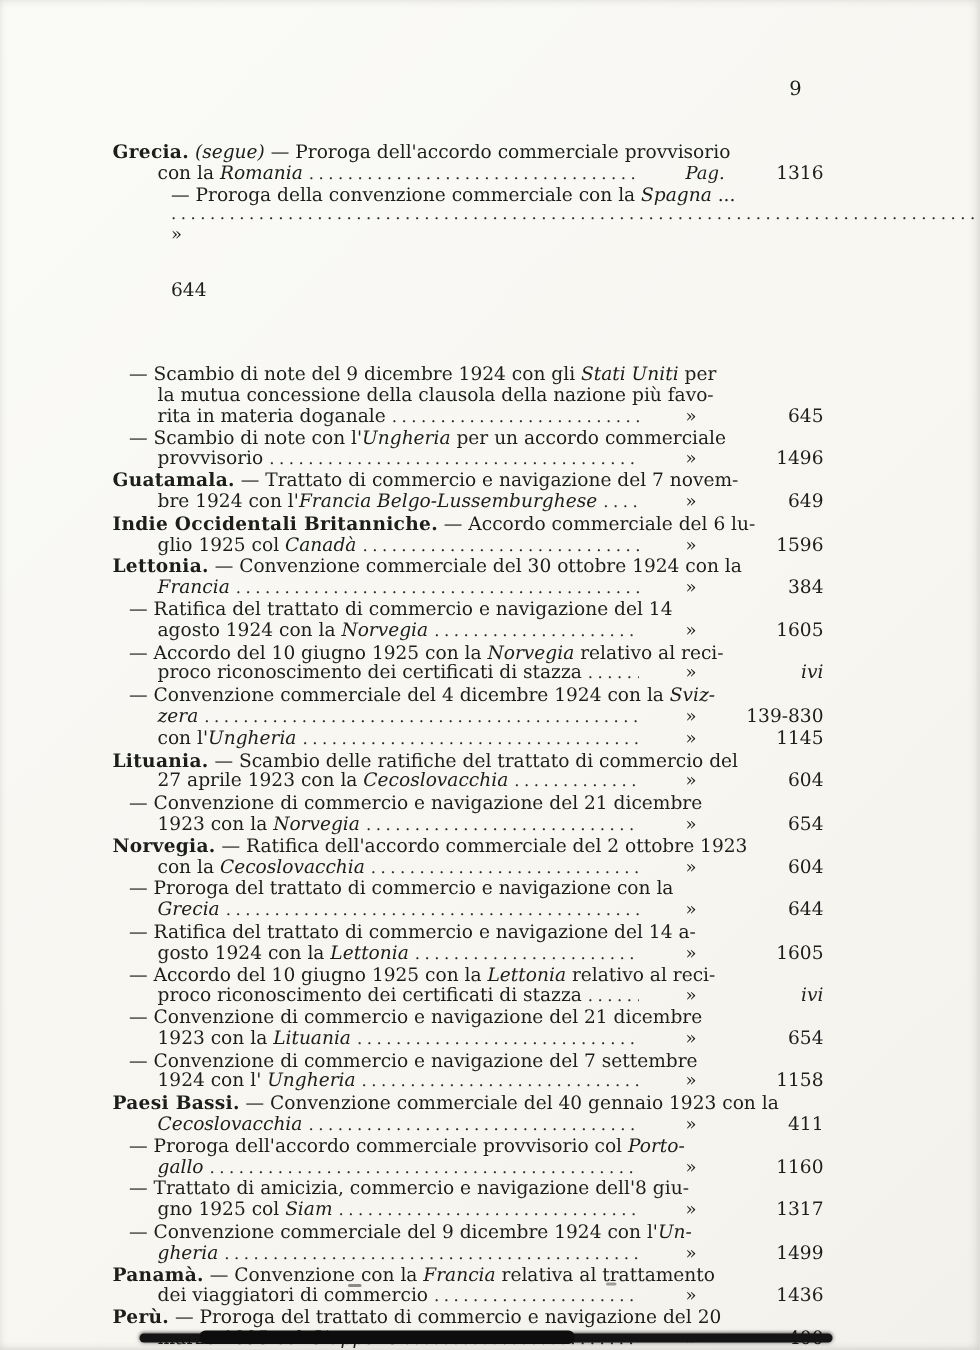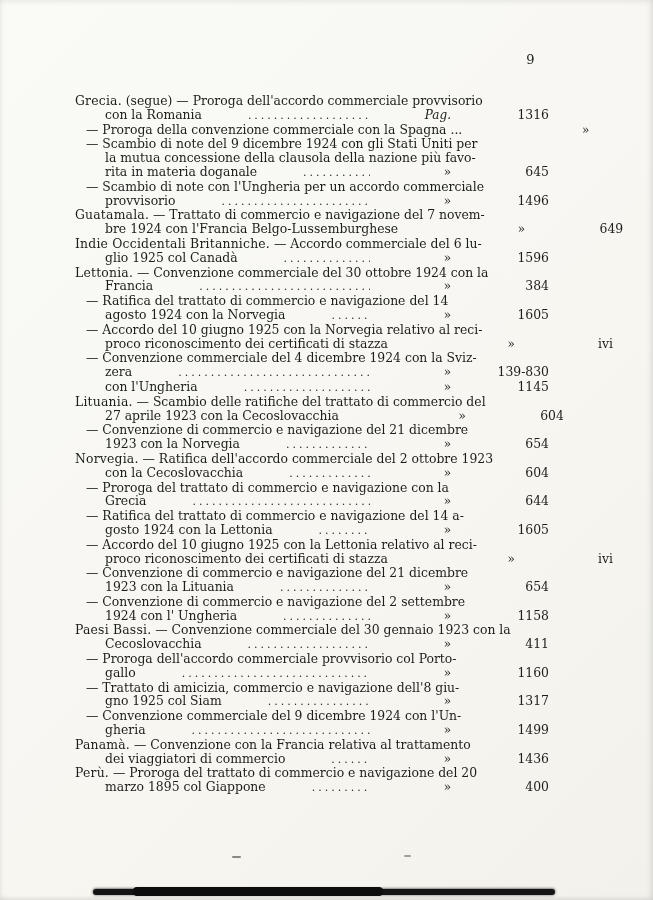--- a/index.html
+++ b/index.html
@@ -19,39 +19,39 @@
   .page-number {
     position:absolute; top:52px; right:118px;
     font-size:13px; letter-spacing:0.5px;
   }
   .toc {
     position:absolute; top:94px; left:75px; right:104px;
     font-size:12.4px; line-height:13.8px;
   }
   .entry { margin:0; }
   .line { display:block; }
-  .line.last { display:flex; align-items:baseline;gap:42px; }
+  .line.last { display:flex; align-items:baseline; }
   .indent-head { padding-left:0; }
-  .indent-dash { padding-left:11px; }
+  .indent-dash { padding-left:11px;flex-direction:column; }
   .indent-wrap { padding-left:30px; }
   .text { white-space:nowrap; flex:0 0 auto; }
   .leader {
     flex:1 1 auto; overflow:hidden; white-space:nowrap;
     margin:0 3px 0 4px;
     letter-spacing:3px; font-size:11px; color:#2c2c2a;
     align-self:baseline;
   }
   .leader::after {
     content:"........................................................................................................................";
   }
-  .ref { flex:0 0 36px; text-align:right; font-size:12px; }
+  .ref { flex:0 0 36px; text-align:left; font-size:12px;margin-left:28px; }
   .ref.pag { font-style:italic; }
   .pagenum { flex:0 0 56px; text-align:right; }
-  .i { }
-  .b { font-weight:normal; letter-spacing:0.2px; }
+  .i { font-style:italic; }
+  .b { font-weight:bold; letter-spacing:0.2px; }
   .scan-bar {
     position:absolute; left:93px; bottom:5px; width:462px; height:6px;
     background:#141414; border-radius:3px;
     box-shadow:0 0 3px rgba(0,0,0,0.55), 0 -1px 2px rgba(0,0,0,0.25);
   }
   .scan-bar::after {
     content:""; position:absolute; left:40px; top:-2px; width:250px; height:9px;
     background:#0d0d0d; border-radius:4px;
   }
   .speck { position:absolute; background:#8a8a85; }
@@ -219,30 +219,30 @@
       <div class="entry">
         <div class="line indent-dash"><span class="text"><span class="n">— Convenzione di commercio e navigazione del 21 dicembre</span></span></div>
         <div class="line indent-wrap last">
           <span class="text"><span class="n">1923 con la </span><span class="i">Lituania</span></span>
           <span class="leader"></span>
           <span class="ref">»</span>
           <span class="pagenum">654</span>
         </div>
       </div>
       <div class="entry">
-        <div class="line indent-dash"><span class="text"><span class="n">— Convenzione di commercio e navigazione del 2 settembre</span></span></div>
+        <div class="line indent-dash"><span class="text"><span class="n">— Convenzione di commercio e navigazione del 7 settembre</span></span></div>
         <div class="line indent-wrap last">
           <span class="text"><span class="n">1924 con l' </span><span class="i">Ungheria</span></span>
           <span class="leader"></span>
           <span class="ref">»</span>
           <span class="pagenum">1158</span>
         </div>
       </div>
       <div class="entry">
-        <div class="line indent-head"><span class="text"><span class="b">Paesi Bassi.</span><span class="n"> — Convenzione commerciale del 30 gennaio 1923 con la</span></span></div>
+        <div class="line indent-head"><span class="text"><span class="b">Paesi Bassi.</span><span class="n"> — Convenzione commerciale del 40 gennaio 1923 con la</span></span></div>
         <div class="line indent-wrap last">
           <span class="text"><span class="i">Cecoslovacchia</span></span>
           <span class="leader"></span>
           <span class="ref">»</span>
           <span class="pagenum">411</span>
         </div>
       </div>
       <div class="entry">
         <div class="line indent-dash"><span class="text"><span class="n">— Proroga dell'accordo commerciale provvisorio col </span><span class="i">Porto-</span></span></div>
         <div class="line indent-wrap last">

